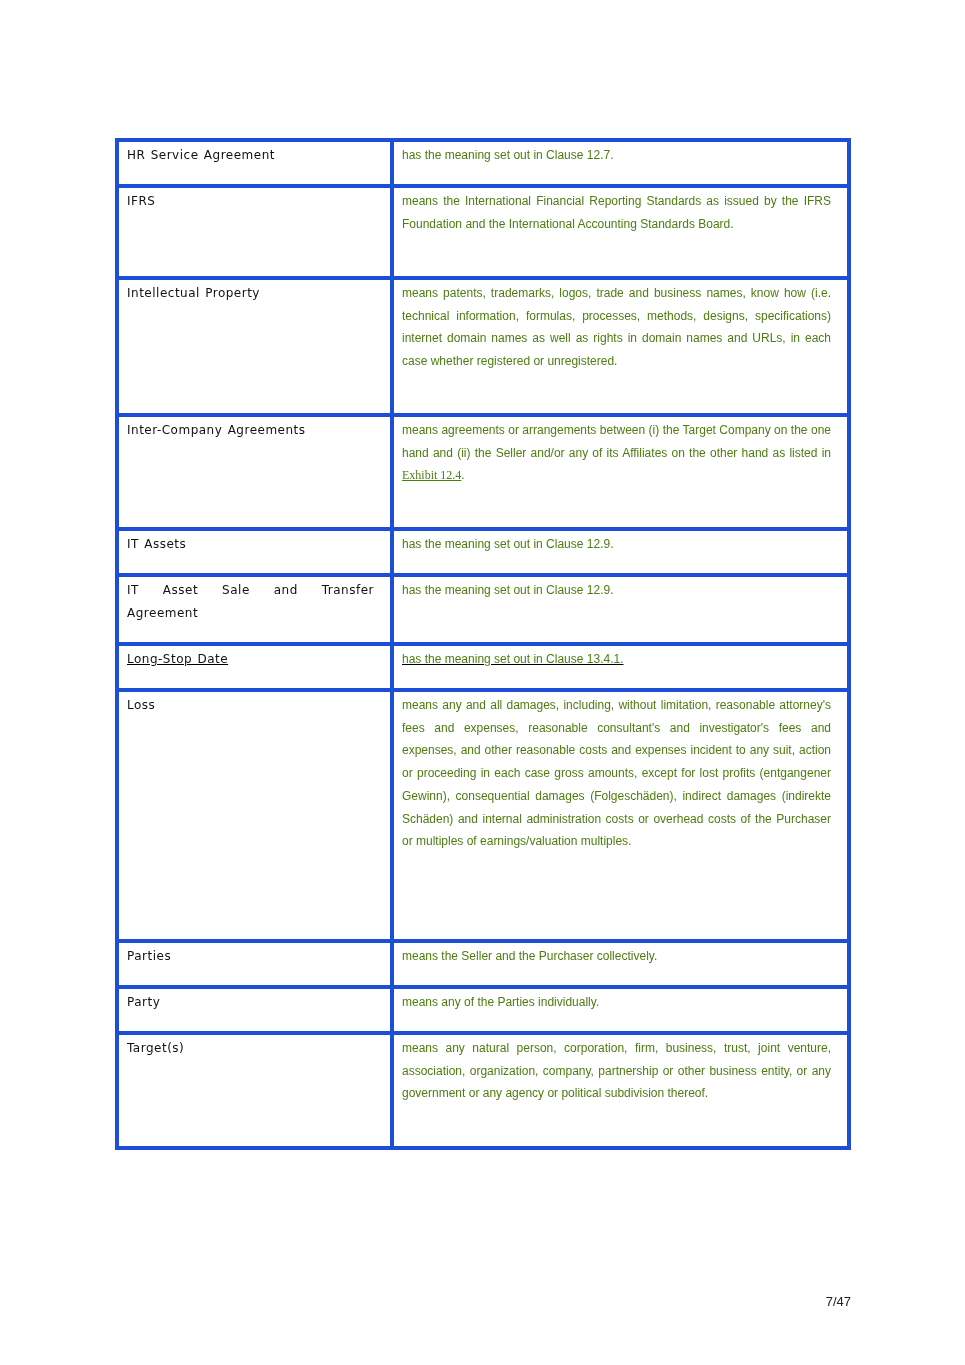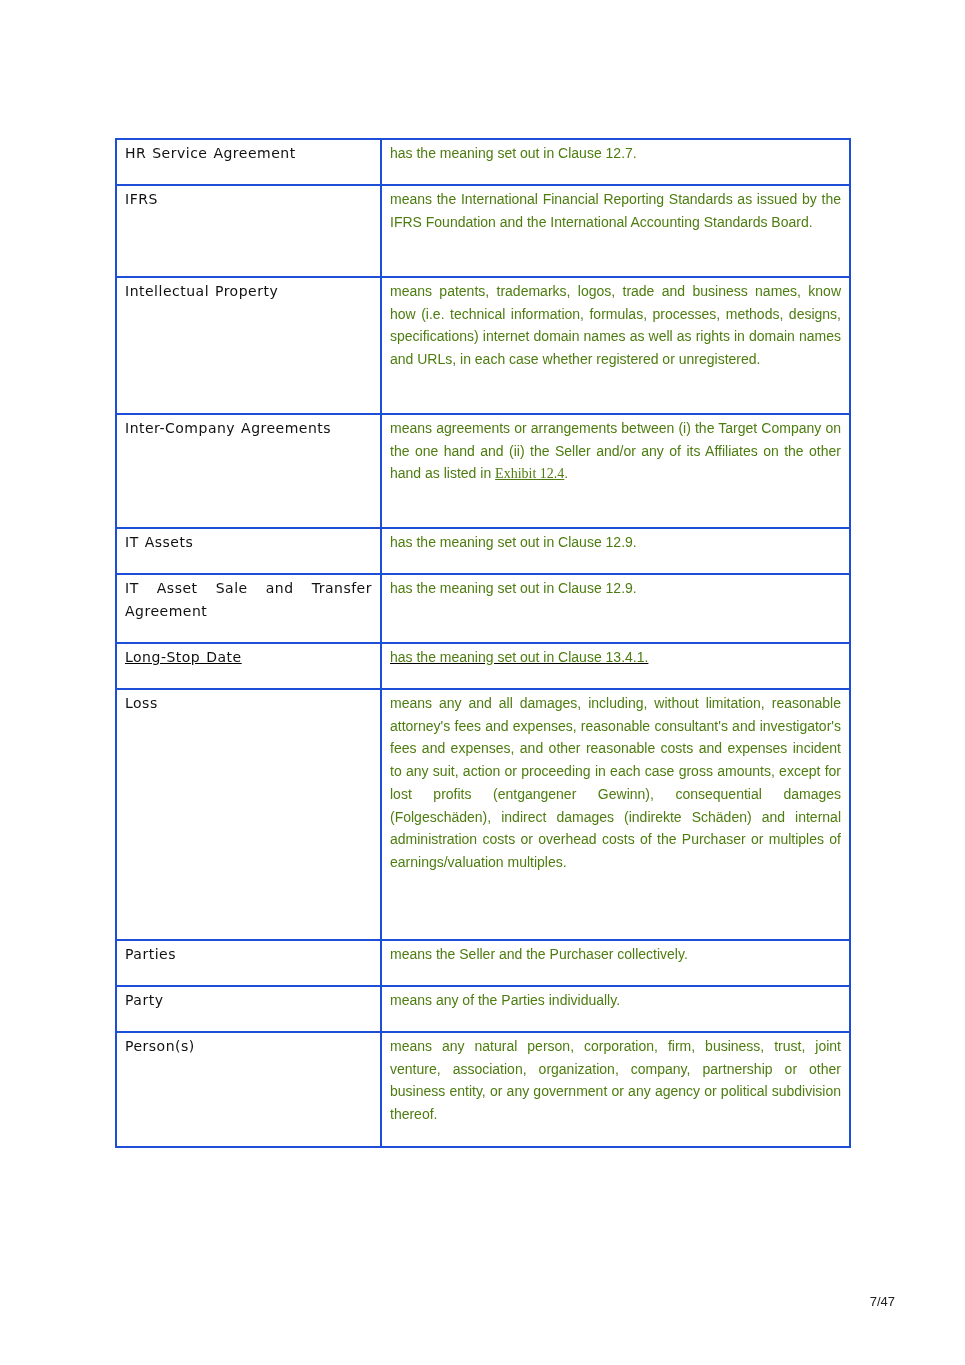--- a/index.html
+++ b/index.html
@@ -23,24 +23,24 @@
     }
     table.defs {
       position: absolute;
       left: 115px;
       top: 138px;
       width: 736px;
       border-collapse: collapse;
       table-layout: fixed;
     }
     table.defs td {
-      border: 2px solid #1d4ed8;
+      border: 4px solid #1d4ed8;
       vertical-align: top;
-      padding: 2px 8px 0 8px;
-      font-size: 14px;
+      padding: 2px 16px 0 8px;
+      font-size: 12px;
       line-height: 22.7px;
     }
     td.term {
       width: 247px;
       font-family: "DejaVu Sans", sans-serif;
       font-size: 16px;
       letter-spacing: 0.5px;
       text-align: justify;
       text-align-last: left;
       color: #111111;
@@ -60,21 +60,20 @@
     }
     .page-number {
       position: absolute;
       left: 820px;
       top: 1294px;
       width: 31px;
       text-align: right;
       font-family: "Liberation Sans", sans-serif;
       font-size: 13px;
       color: #222222;
-      margin-left: 44px;
     }
   </style>
 </head>
 <body>
 
 <div class="page">
   <table class="defs">
     <tbody>
       <tr style="height:46px;">
         <td class="term">
@@ -131,21 +130,21 @@
         <td class="def"><span>means the Seller and the Purchaser collectively.</span></td>
       </tr>
       <tr style="height:46px;">
         <td class="term">
             <span>Party</span>
           </td>
         <td class="def"><span>means any of the Parties individually.</span></td>
       </tr>
       <tr style="height:115px;">
         <td class="term">
-            <span>Person(s)</span>
+            <span>Target(s)</span>
           </td>
         <td class="def"><span>means any natural person, corporation, firm, business, trust, joint venture, association, organization, company, partnership or other business entity, or any government or any agency or political subdivision thereof.</span></td>
       </tr>
     </tbody>
   </table>
 
   <div class="page-number">7/47</div>
 </div>
 
 </body></html>

